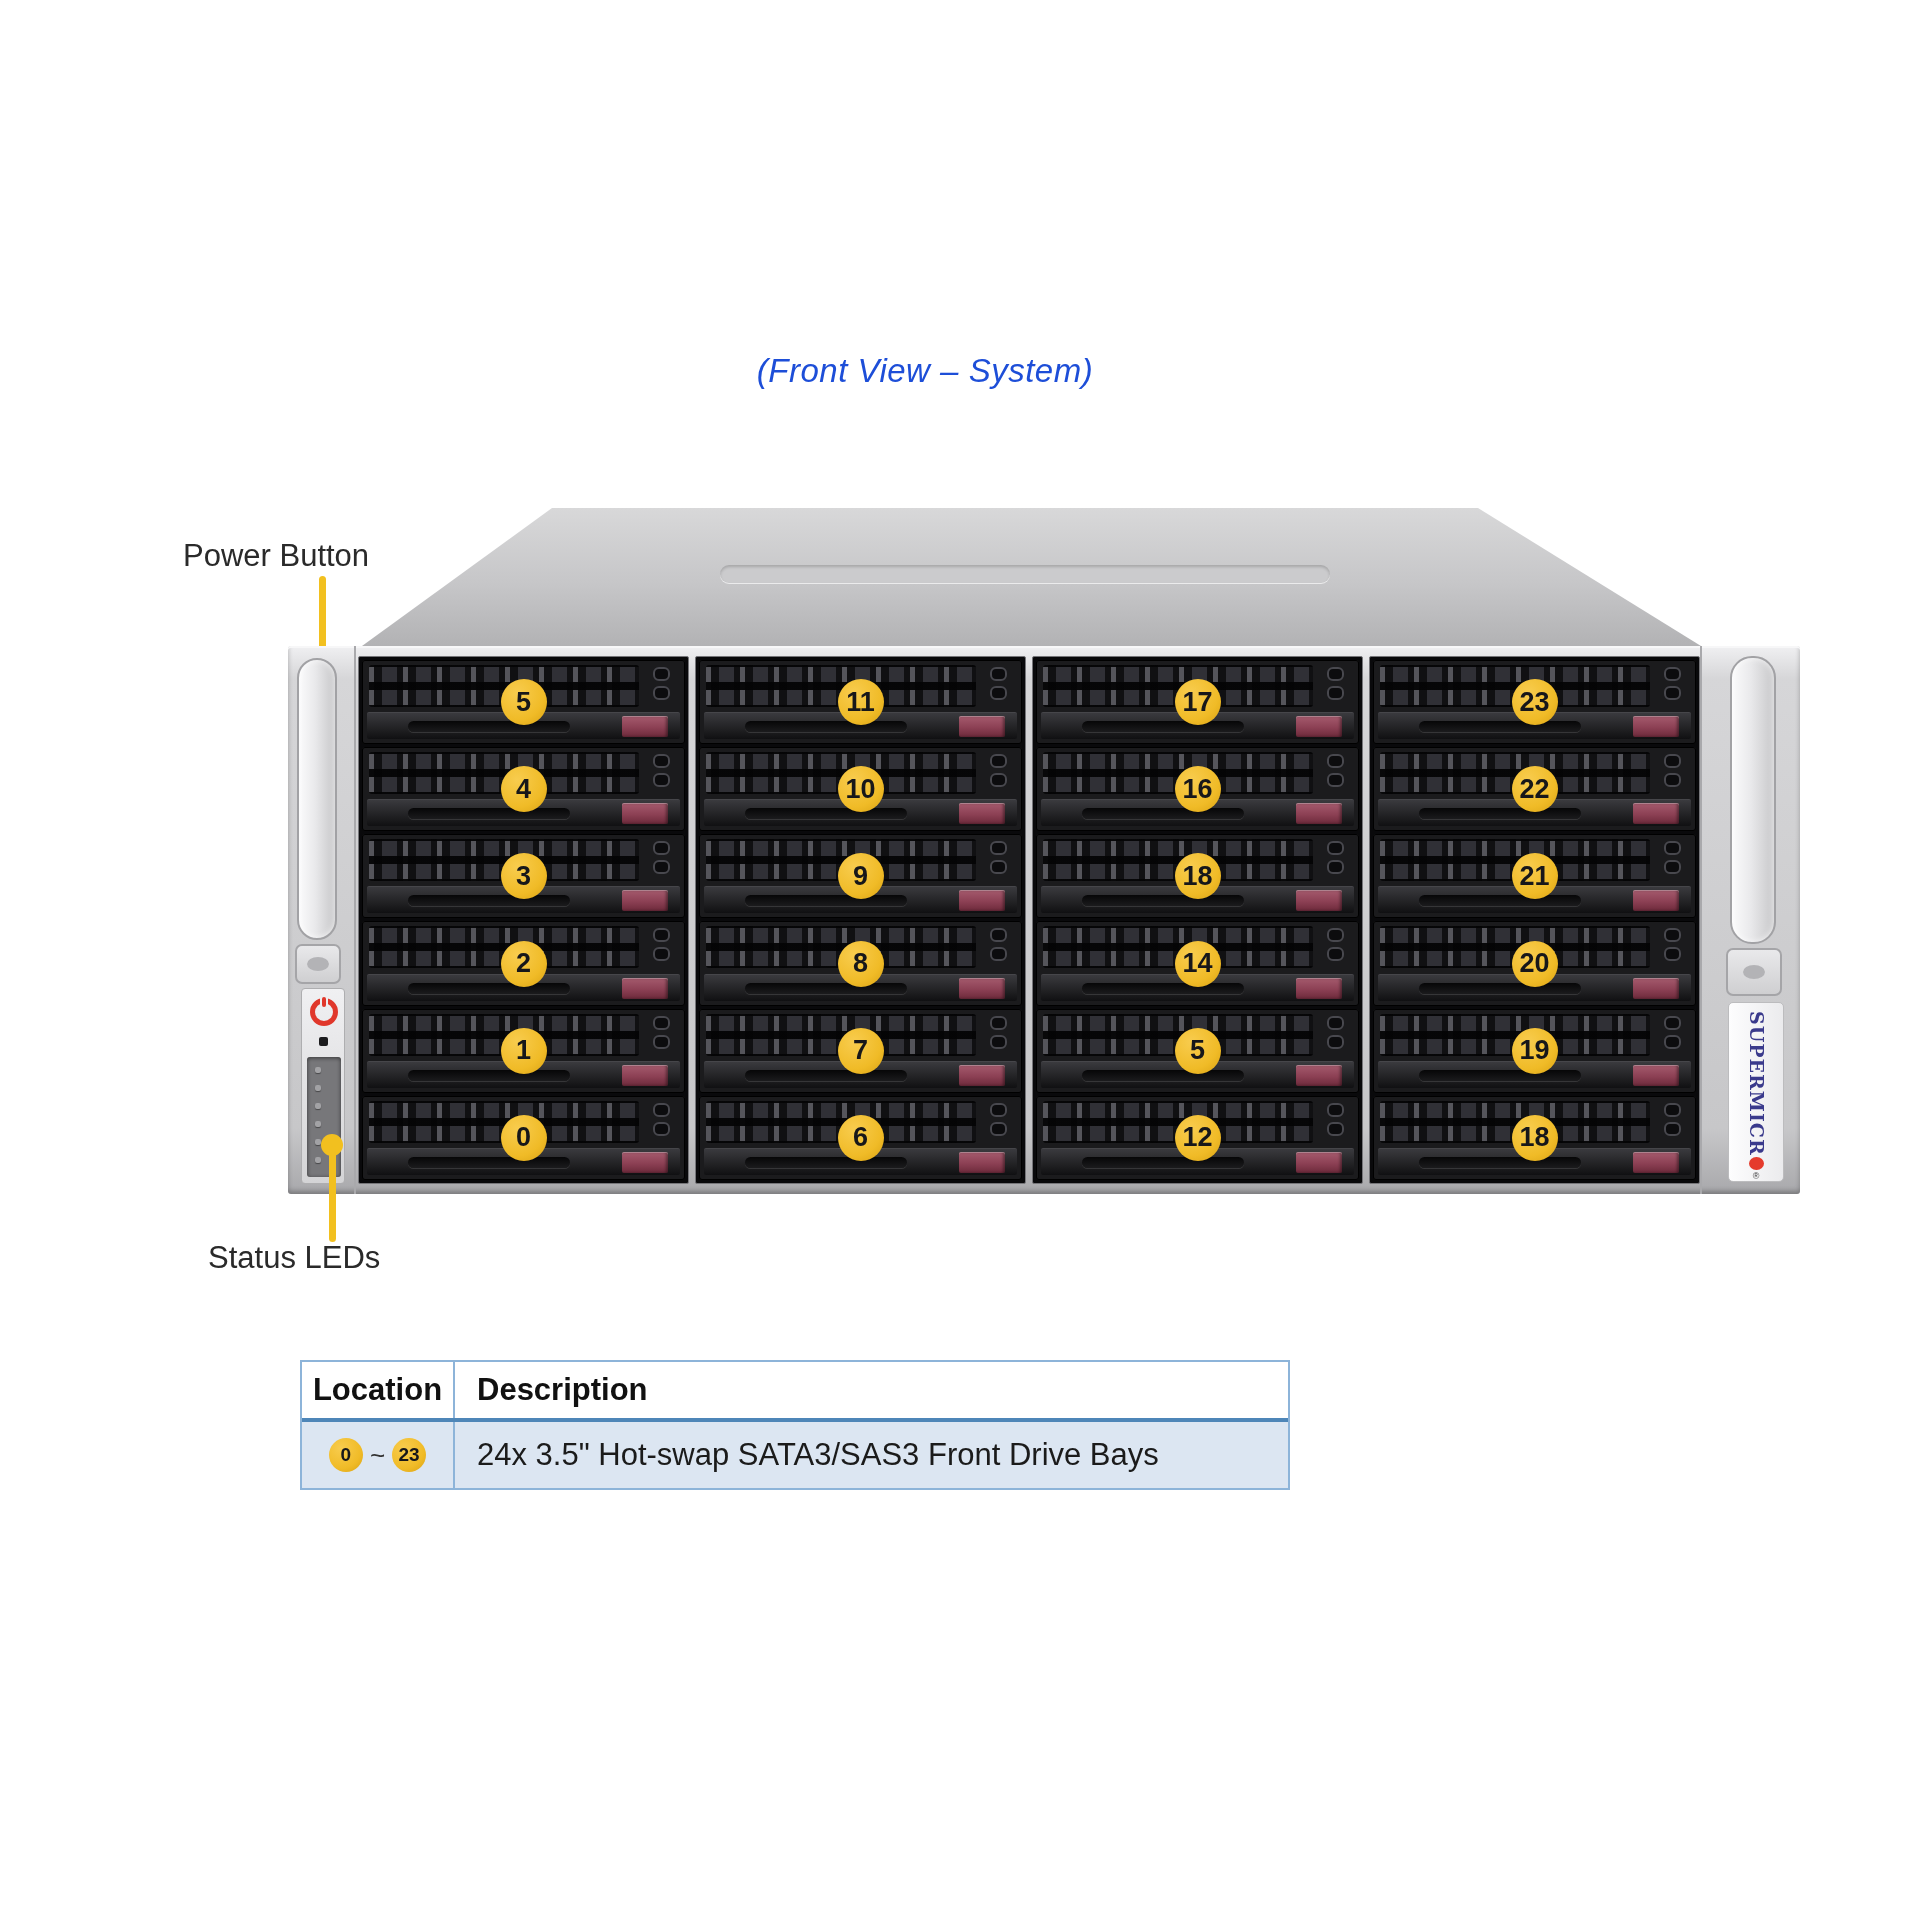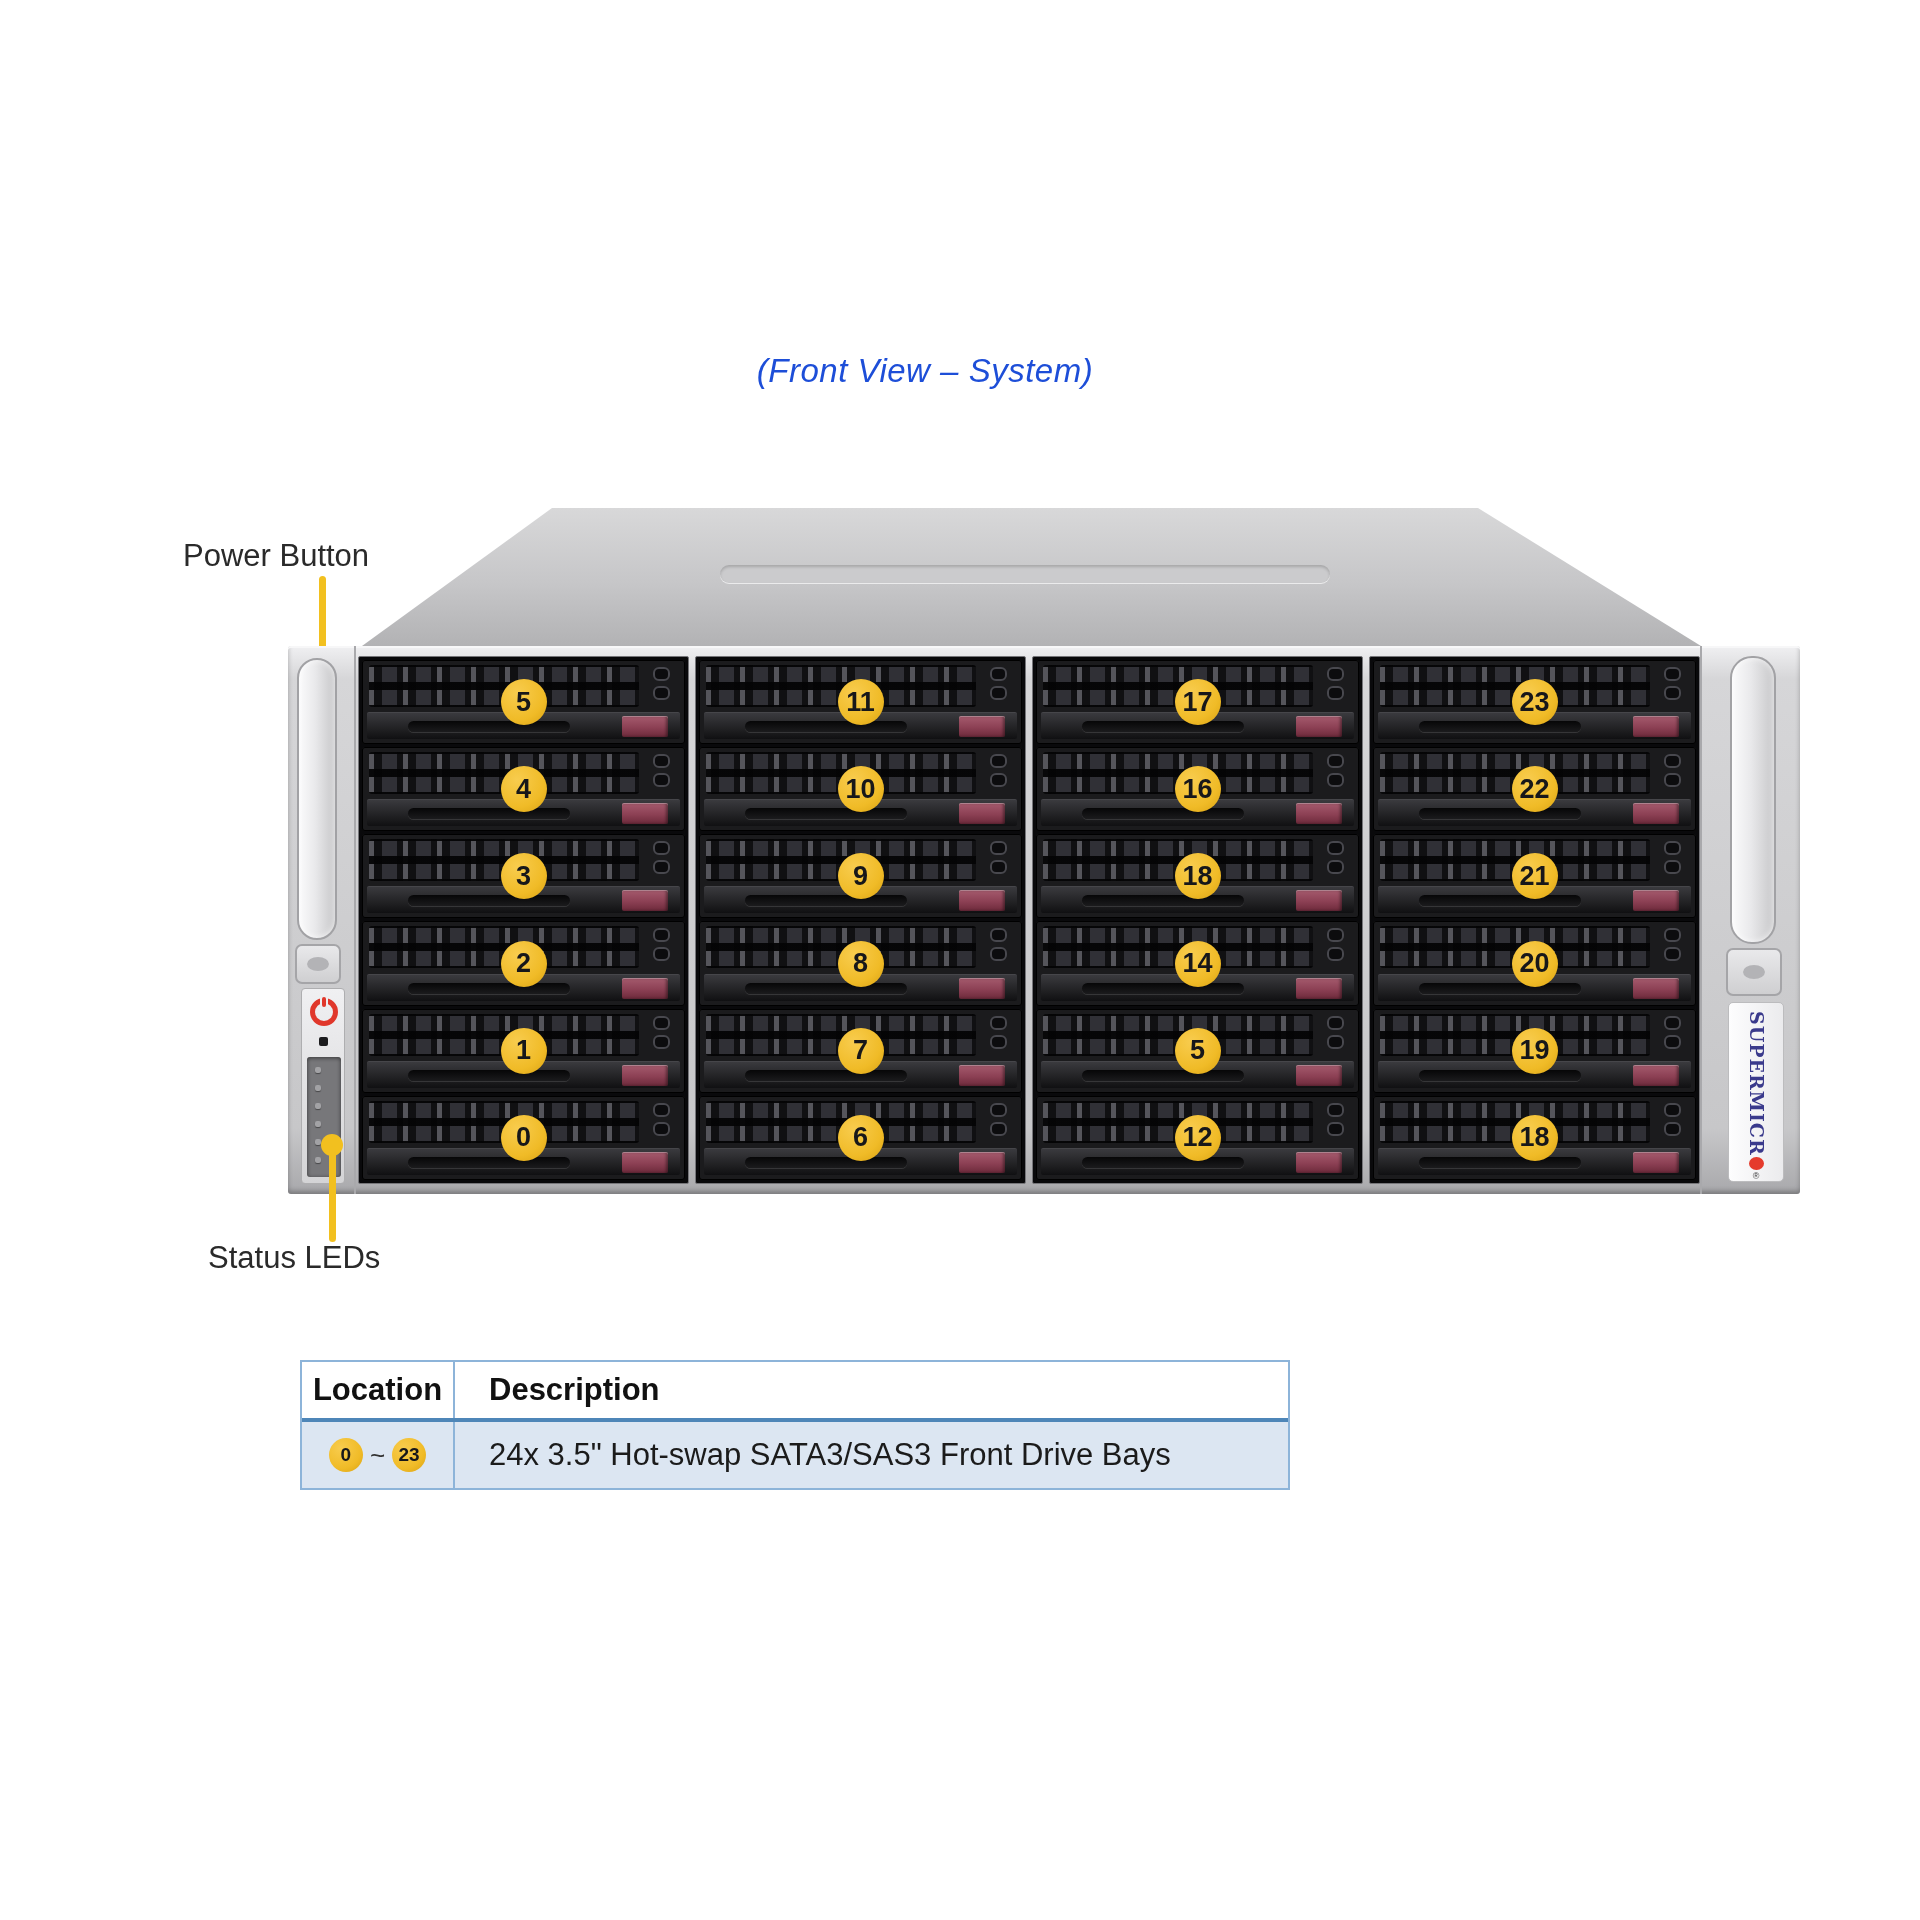--- a/index.html
+++ b/index.html
@@ -159,21 +159,21 @@
   .spec-table{
     position:absolute;left:300px;top:1360px;width:990px;
     border:2px solid var(--table-border);background:#fca5a5;
   }
   .spec-header{display:flex;height:60px;border-bottom:4px solid var(--table-rule);background:#fff;}
   .spec-row{display:flex;height:66px;background:var(--table-row-bg);}
   .cell-loc{
     width:153px;flex:none;border-right:2px solid var(--table-border);
     display:flex;align-items:center;justify-content:center;gap:7px;
   }
-  .cell-desc{flex:1;display:flex;align-items:center;padding-left:34px;}
+  .cell-desc{flex:1;display:flex;align-items:center;padding-left:22px;}
   .spec-header .cell-loc,.spec-header .cell-desc{font-weight:bold;font-size:31px;color:#111;}
   .spec-row .cell-desc{font-size:31px;color:#1b1b1b;}
   .mini-badge{
     width:34px;height:34px;border-radius:50%;flex:none;
     background:radial-gradient(circle at 35% 30%,#f8cc4e,var(--badge-yellow) 62%,#d9a113);
     color:#17171a;font-size:19px;font-weight:bold;
     display:flex;align-items:center;justify-content:center;
   }
   .tilde{font-size:26px;color:#333;}
 </style>

